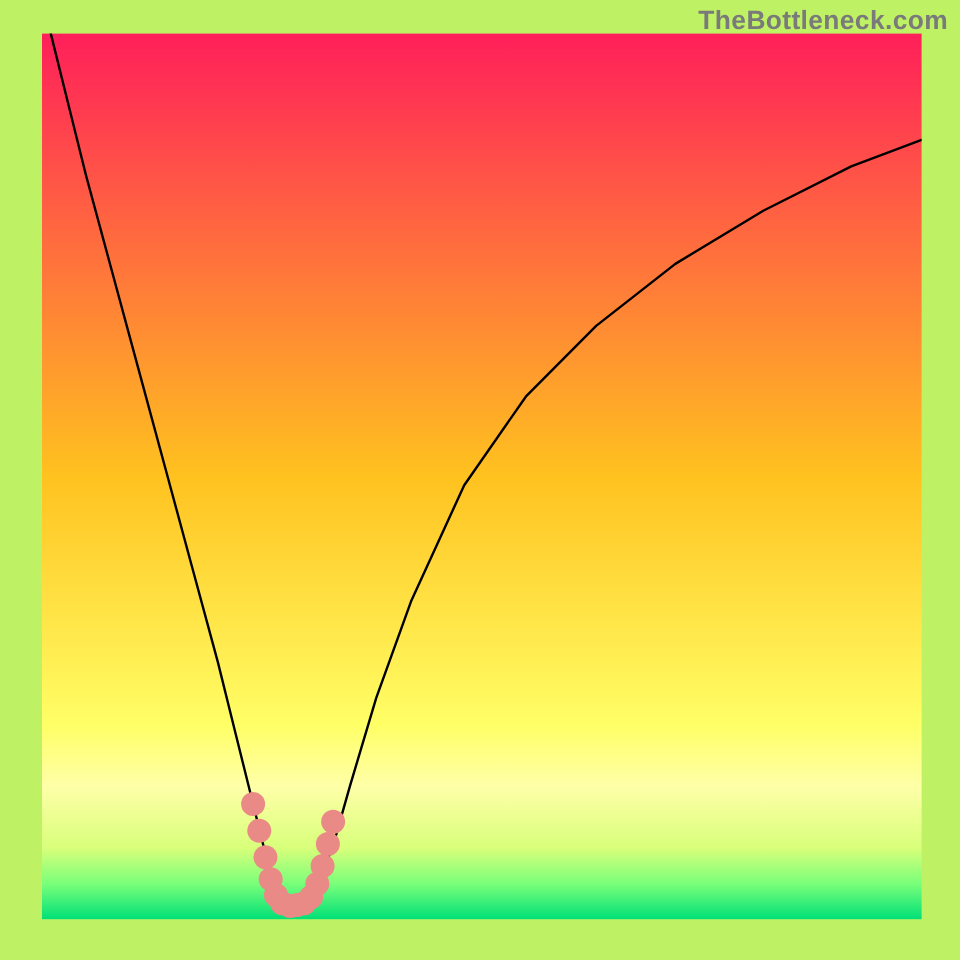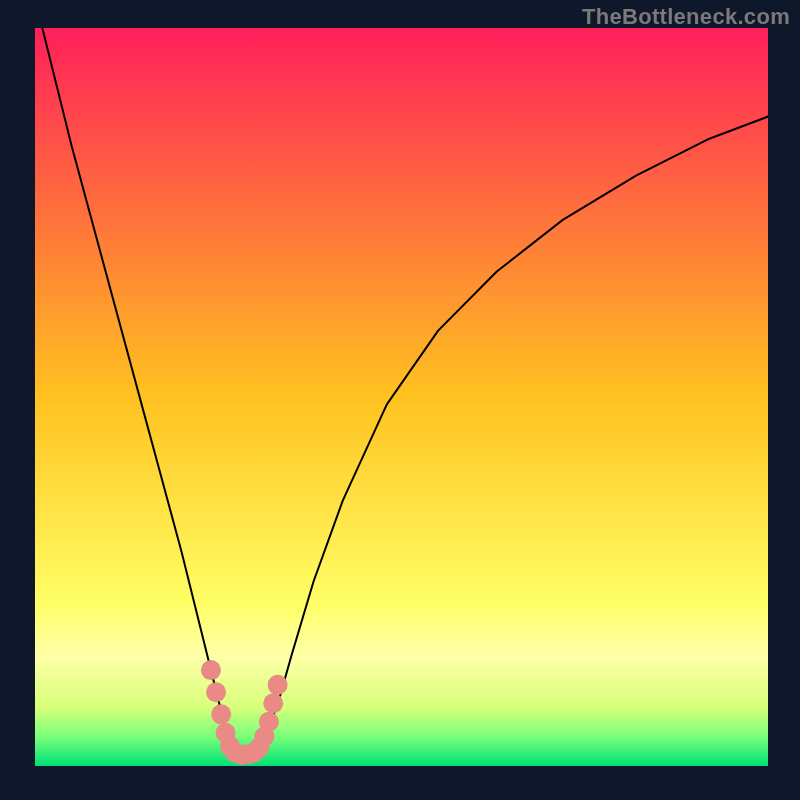--- a/index.html
+++ b/index.html
@@ -7,21 +7,21 @@
     padding: 0;
     width: 800px;
     height: 800px;
     background: #000;
     overflow: hidden;
   }
   .frame {
     position: absolute;
     left: 0; top: 0;
     width: 800px; height: 800px;
-    background: #0f172a;
+    background: #bef264;
   }
   .watermark {
     position: absolute;
     top: 4px;
     right: 10px;
     color: #7a7a7a;
     font-family: Arial, Helvetica, sans-serif;
     font-size: 22px;
     font-weight: 600;
     letter-spacing: 0.3px;

